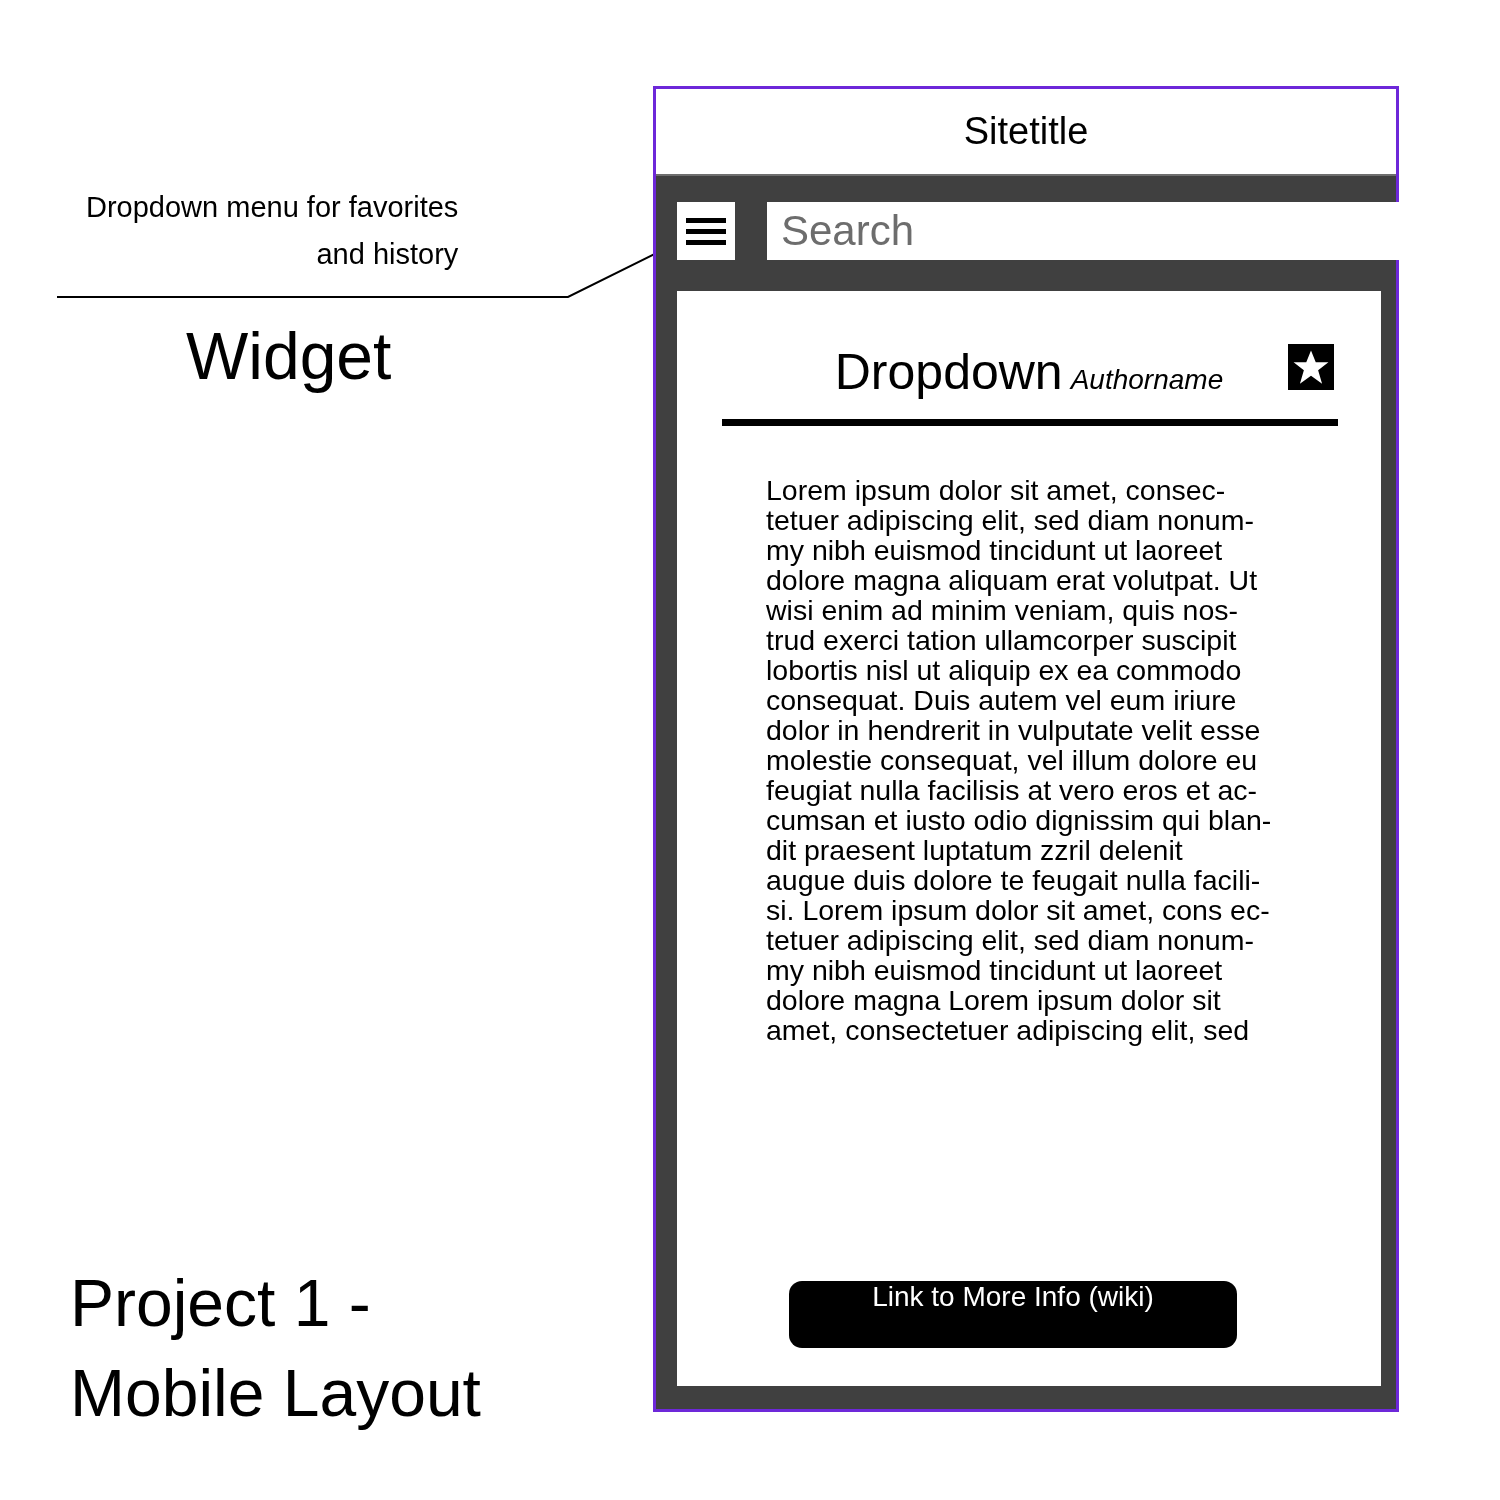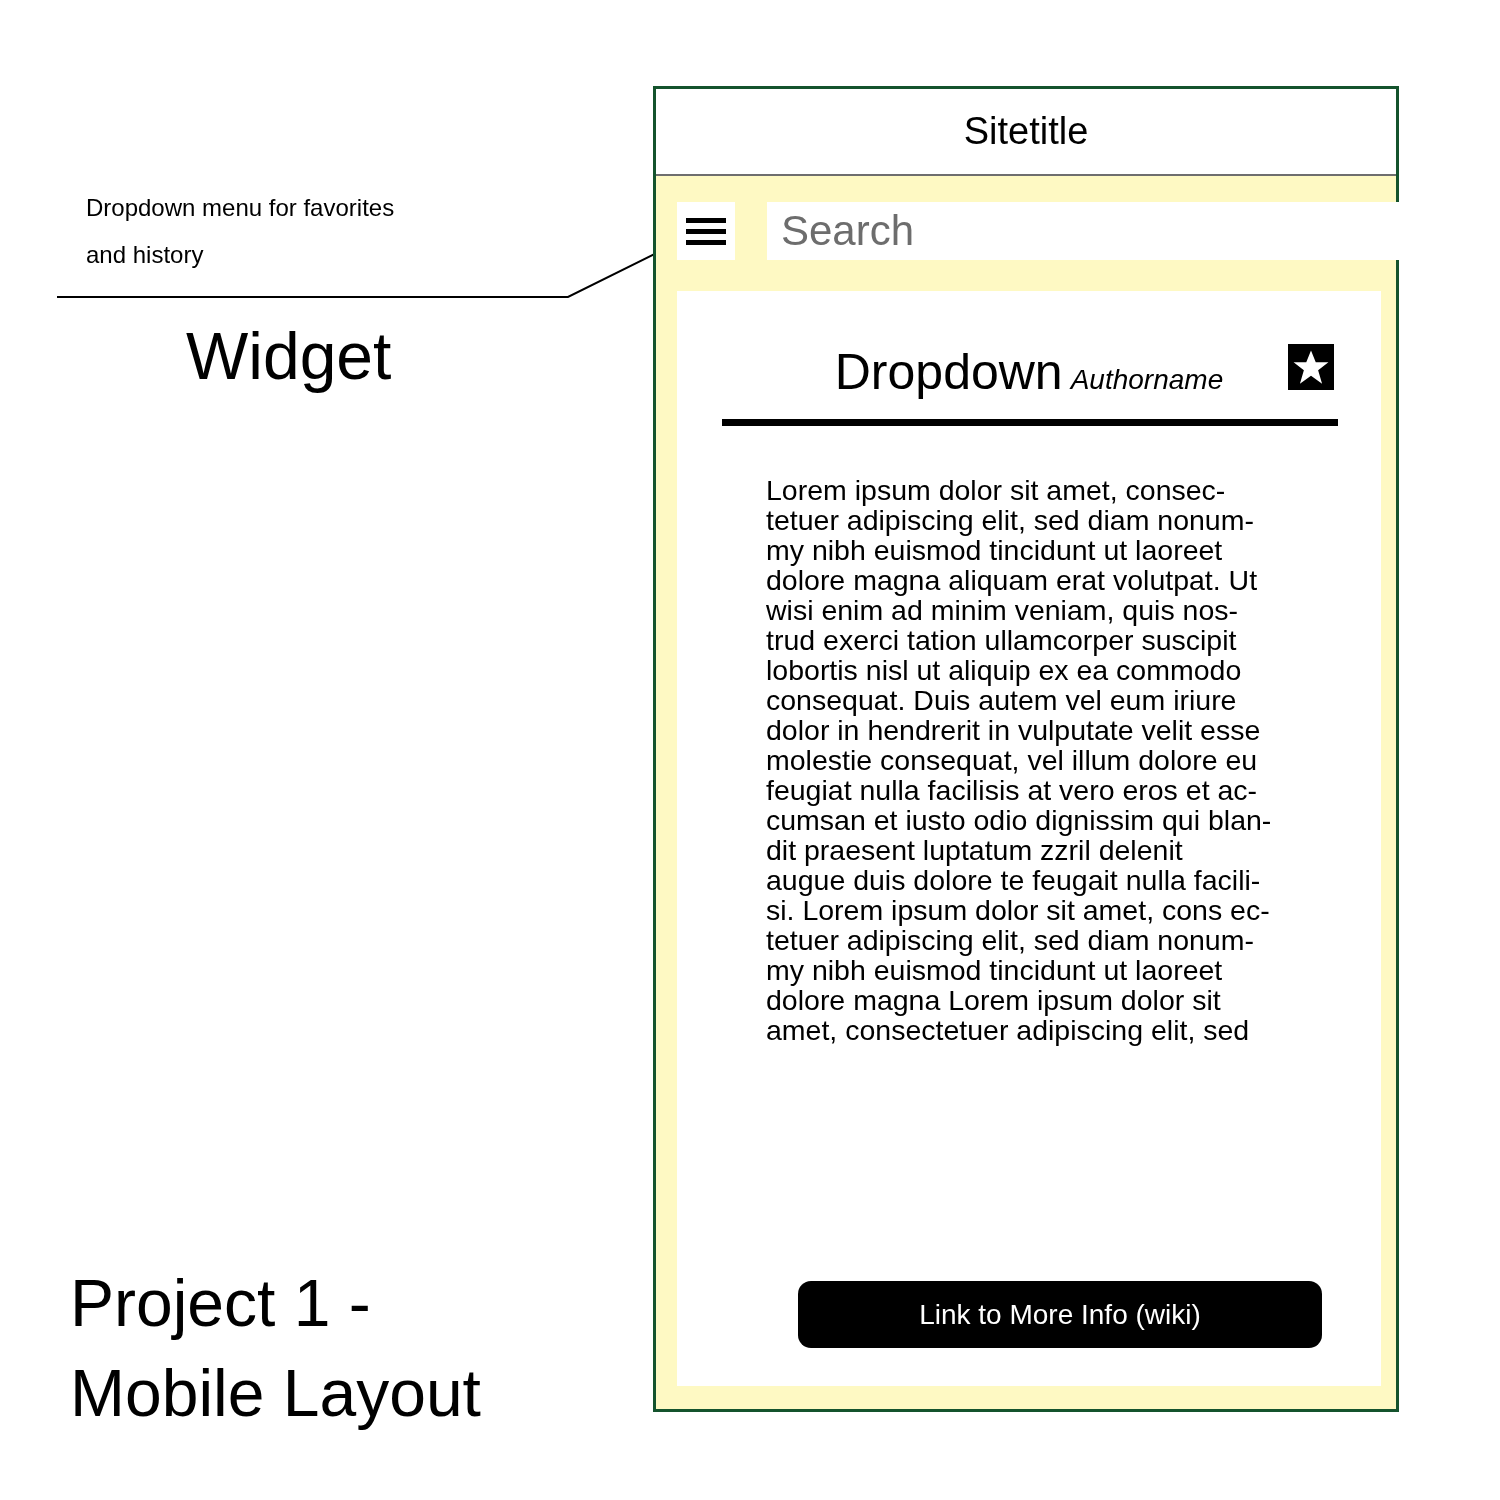--- a/index.html
+++ b/index.html
@@ -1,46 +1,46 @@
 <!DOCTYPE html>
 <html><head>
 <meta charset="utf-8">
 <style>
   html, body { margin:0; padding:0; background:#fff; }
   body { width:1500px; height:1500px; position:relative; overflow:hidden;
          font-family:"Liberation Sans", "DejaVu Sans", sans-serif; color:#000; }
   .abs { position:absolute; }
-  .annot-text { left:86px; top:184px; font-size:24px; line-height:47px; }
+  .annot-text { left:86px; top:184px; font-size:29px; line-height:47px;text-align:right; }
   .leader { left:0; top:0; width:1500px; height:1500px; pointer-events:none; }
   .widget-label { left:186px; top:318px; font-size:66px; }
   .project-label { left:70px; top:1258px; font-size:66px; line-height:90px; }
 
-  .phone { left:653px; top:86px; width:746px; height:1326px; background:#fef9c3;
-           border:3px solid #14532d; box-sizing:border-box; }
+  .phone { left:653px; top:86px; width:746px; height:1326px; background:#404040;
+           border:3px solid #6d28d9; box-sizing:border-box; }
   .site-header { position:absolute; left:0; top:0; right:0; height:87px; background:#fff;
                  border-bottom:2px solid #6e6e6e; box-sizing:border-box;
                  display:flex; align-items:center; justify-content:center; font-size:38px; }
   .menu-btn { position:absolute; left:21px; top:113px; width:58px; height:58px; background:#fff;
               display:flex; flex-direction:column; justify-content:center; align-items:center; gap:6px; cursor:pointer; }
   .menu-btn span { display:block; width:40px; height:5px; background:#000; }
   .search { position:absolute; left:111px; top:113px; width:660px; height:58px; background:#fff;
             border:none; outline:none; box-sizing:border-box; padding:0 14px; font-size:42px;
             font-family:"Liberation Sans", sans-serif; color:#6d6d6d; }
   .search::placeholder { color:#6d6d6d; }
   .content { position:absolute; left:21px; top:202px; width:704px; height:1095px; background:#fff; }
   .title-row { position:absolute; left:0; right:0; top:52px; text-align:center; }
   .poem-title { font-size:50px; }
   .author { font-size:28px; font-style:italic; margin-left:8px; }
   .star-btn { position:absolute; left:611px; top:53px; width:46px; height:46px; background:#000;
               display:flex; align-items:center; justify-content:center; cursor:pointer; }
   .rule { position:absolute; left:45px; top:128px; width:616px; height:7px; background:#000; }
   .poem-body { position:absolute; left:89px; top:184px; width:560px; font-size:28.5px; line-height:30px;
                white-space:pre-line; }
-  .wiki-btn { position:absolute; left:121px; top:990px; width:524px; height:67px; background:#000; color:#fff;
-              border-radius:13px; display:flex; align-items:center; justify-content:center; font-size:28px; cursor:pointer; }
+  .wiki-btn { position:absolute; left:112px; top:990px; width:448px; height:67px; background:#000; color:#fff;
+              border-radius:13px; display:flex; align-items:flex-start; justify-content:center; font-size:28px; cursor:pointer; }
 </style>
 </head>
 <body>
 
 <div class="abs annot-text" style="white-space:pre-line">Dropdown menu for favorites
 and history</div>
 
 <svg class="abs leader" viewBox="0 0 1500 1500">
   <polyline points="57,297 568,297 705,229" fill="none" stroke="#000" stroke-width="2"></polyline>
 </svg>

